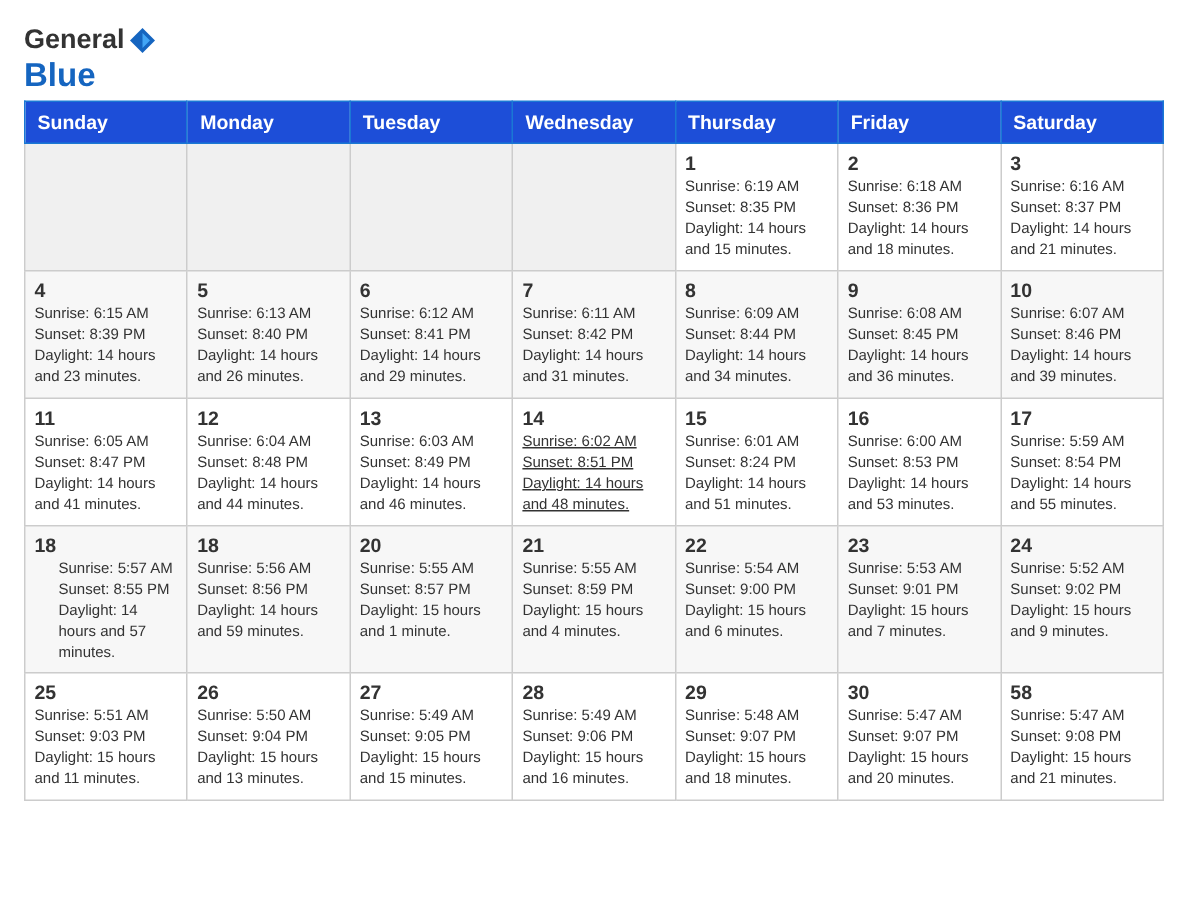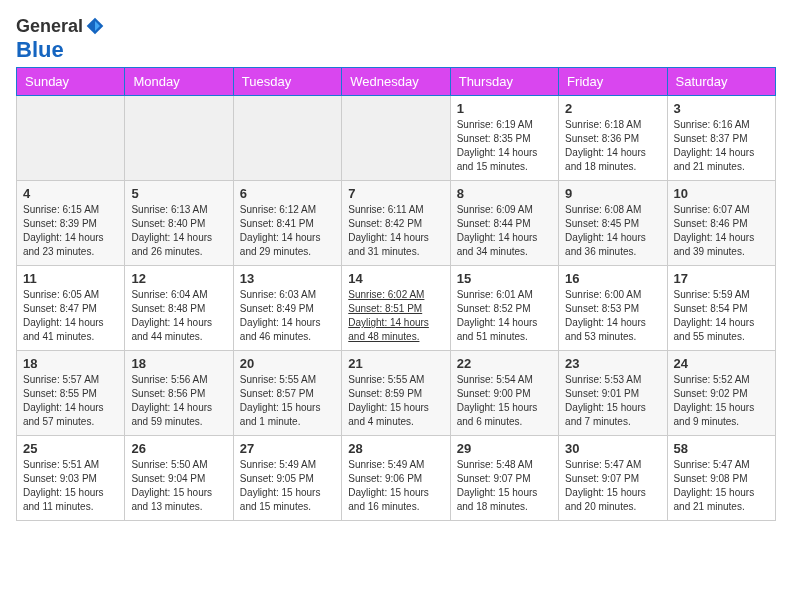--- a/index.html
+++ b/index.html
@@ -16,21 +16,21 @@
       justify-content: space-between;
       margin-bottom: 4px;
     }
     .logo {
       display: flex;
       flex-direction: column;
       align-items: flex-start;
     }
     .logo-text {
       display: flex;
-      align-items: flex-start;
+      align-items: flex-end;
     }
     .logo-general {
       font-size: 18px;
       font-weight: bold;
       color: #333;
     }
     .logo-blue {
       font-size: 22px;
       font-weight: bold;
       color: #1565c0;
@@ -52,26 +52,26 @@
     .location {
       font-size: 16px;
       color: #555;
     }
     .calendar {
       width: 100%;
       border-collapse: collapse;
       border: 1px solid #ccc;
     }
     .calendar th {
-      background-color: #d946ef;
+      background-color: #1d4ed8;
       color: white;
       text-align: left;
       padding: 6px 8px;
       font-size: 13px;
-      font-weight: normal;
+      font-weight: bold;
       border: 1px solid #1a78d4;
     }
     .calendar td {
       vertical-align: top;
       border: 1px solid #ccc;
       padding: 5px 6px;
       width: 108px;
       min-height: 80px;
       font-size: 10.5px;
       color: #333;
@@ -219,40 +219,40 @@
         </td>
         <td>
           <span class="day-number">14</span>
           <div class="day-info" style="white-space: pre-line; text-decoration: underline;">Sunrise: 6:02 AM
 Sunset: 8:51 PM
 Daylight: 14 hours and 48 minutes.</div>
         </td>
         <td>
           <span class="day-number">15</span>
           <div class="day-info" style="white-space: pre-line;">Sunrise: 6:01 AM
-Sunset: 8:52 PM
+Sunset: 8:24 PM
 Daylight: 14 hours and 51 minutes.</div>
         </td>
         <td>
           <span class="day-number">16</span>
           <div class="day-info" style="white-space: pre-line;">Sunrise: 6:00 AM
 Sunset: 8:53 PM
 Daylight: 14 hours and 53 minutes.</div>
         </td>
         <td>
           <span class="day-number">17</span>
           <div class="day-info" style="white-space: pre-line;">Sunrise: 5:59 AM
 Sunset: 8:54 PM
 Daylight: 14 hours and 55 minutes.</div>
         </td>
       </tr>
       <tr>
         <td>
           <span class="day-number">18</span>
-          <div class="day-info" style="white-space: pre-line;">Sunrise: 5:57 AM
+          <div class="day-info" style="white-space: pre-line; margin-left: 16px;">Sunrise: 5:57 AM
 Sunset: 8:55 PM
 Daylight: 14 hours and 57 minutes.</div>
         </td>
         <td>
           <span class="day-number">18</span>
           <div class="day-info" style="white-space: pre-line;">Sunrise: 5:56 AM
 Sunset: 8:56 PM
 Daylight: 14 hours and 59 minutes.</div>
         </td>
         <td>

